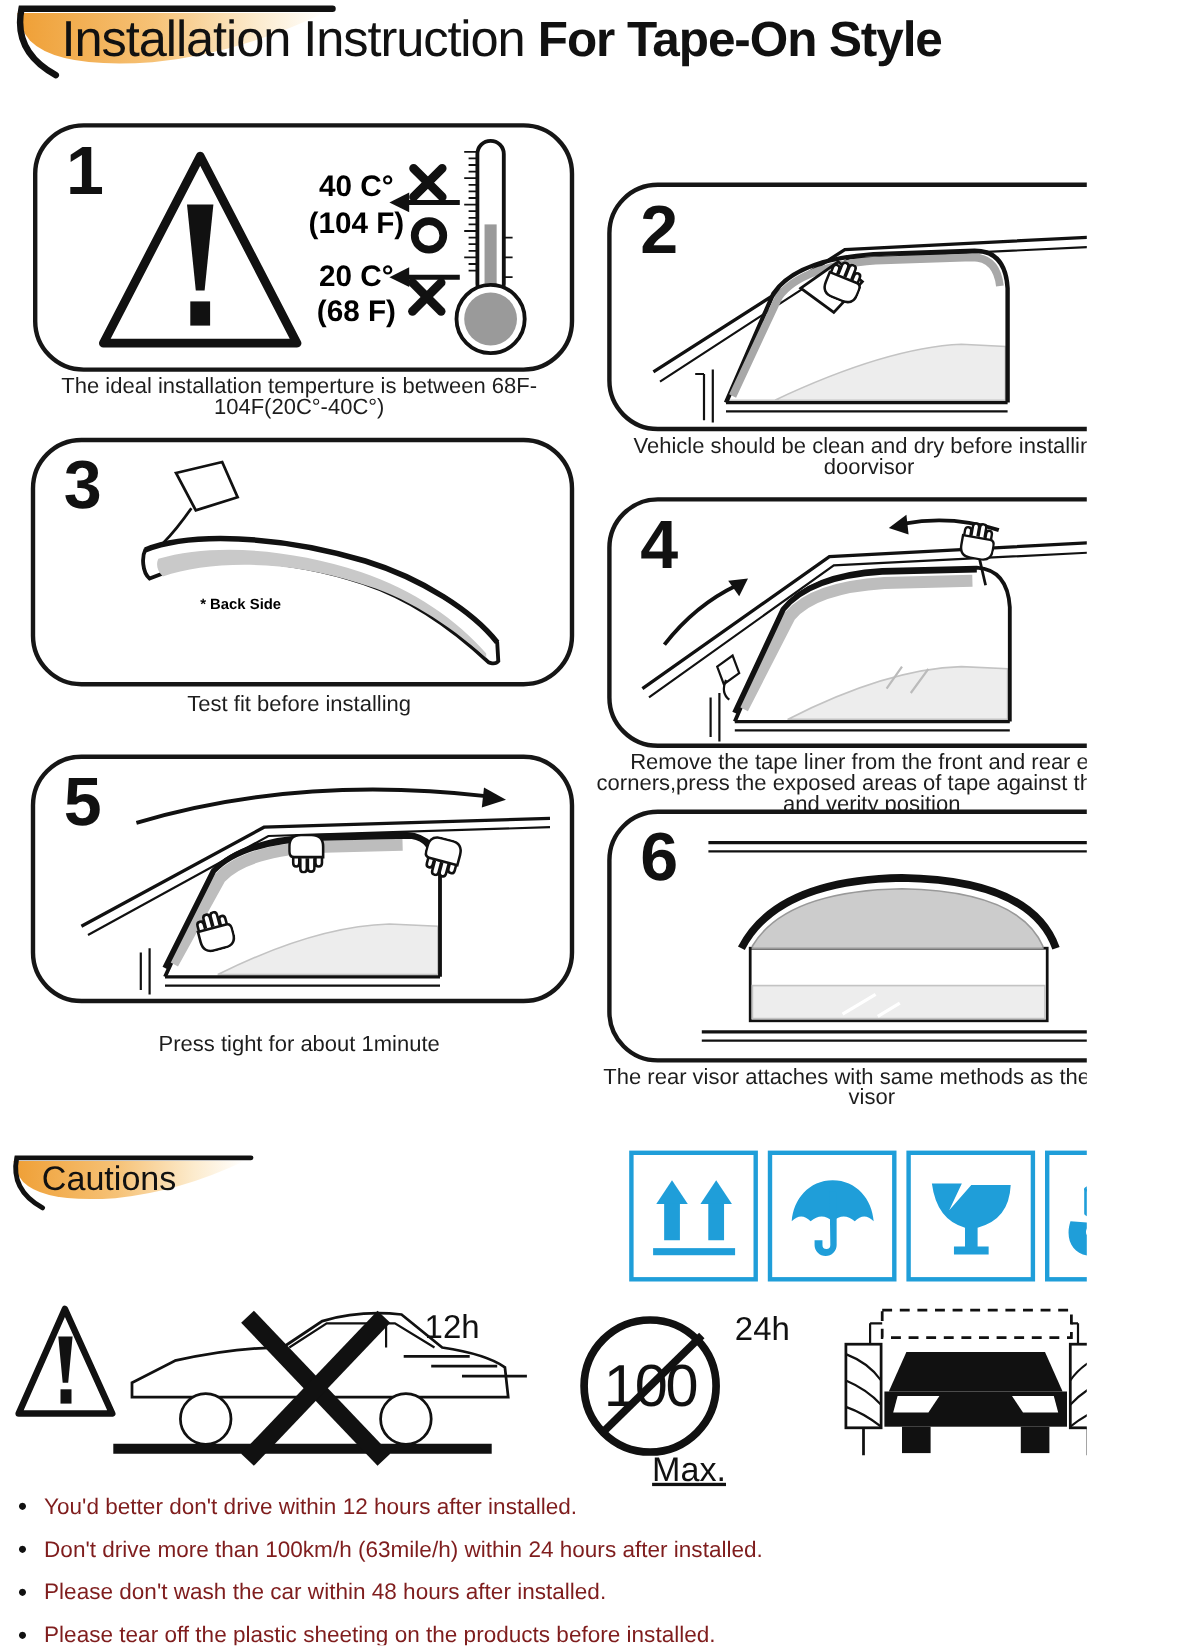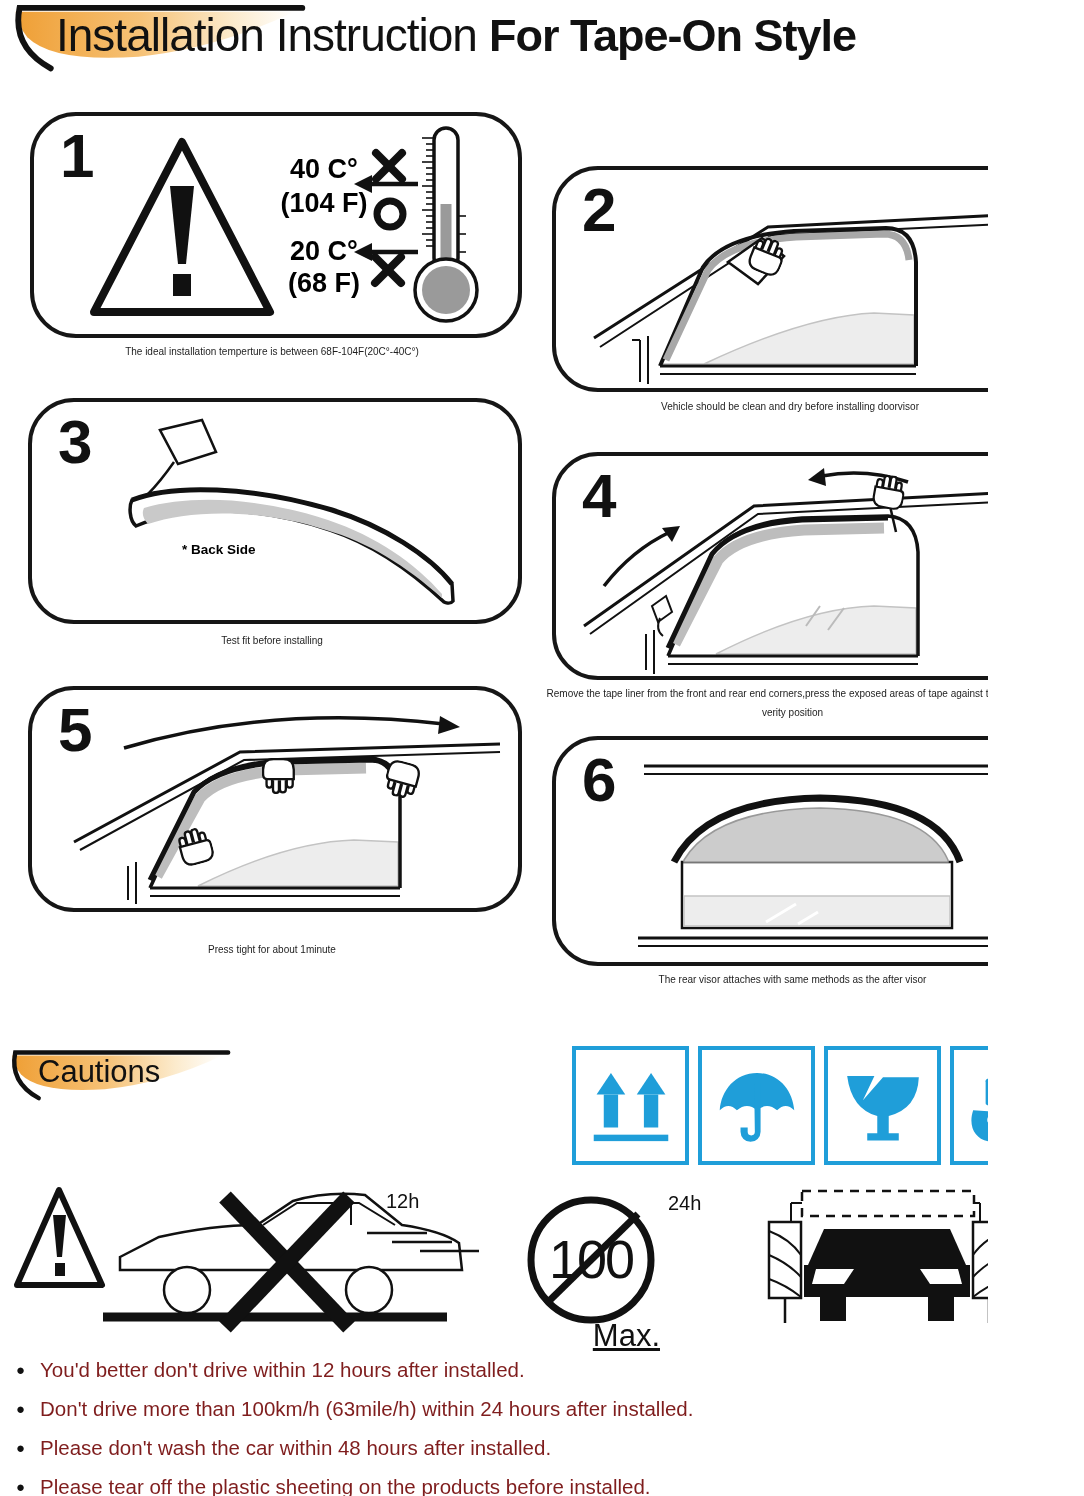--- a/index.html
+++ b/index.html
@@ -2,27 +2,27 @@
 <html><head>
 <meta charset="utf-8">
 <style>
   html,body{margin:0;padding:0;background:#fff;}
   .page{position:relative;width:988px;height:1496px;background:#fff;overflow:hidden;
         font-family:"Liberation Sans",sans-serif;color:#111;}
   .abs{position:absolute;}
   .box{position:absolute;border:4px solid #161616;border-radius:46px;background:#fff;}
   .num{position:absolute;left:26px;top:4px;font-size:62px;font-weight:bold;color:#111;letter-spacing:-2px;}
   .art{position:absolute;left:0;top:0;width:100%;height:100%;}
-  .cap{position:absolute;font-size:10px;line-height:19px;text-align:center;color:#1d1d1d;}
+  .cap{position:absolute;font-size:20px;line-height:19px;text-align:center;color:#1d1d1d;}
   .title-light{font-size:46px;font-weight:400;letter-spacing:-1px;}
   .title-bold{font-size:45px;font-weight:700;letter-spacing:-1px;margin-left:12px;}
   .cautions-label{position:absolute;left:38px;top:1054px;font-size:31px;font-weight:400;letter-spacing:0px;}
   .pkg-row{position:absolute;left:572px;top:1046px;display:flex;gap:9px;}
   .pkg{width:109px;height:111px;border:4px solid #1F9ED9;background:#fff;display:flex;align-items:center;justify-content:center;}
-  .tlabel{position:absolute;font-size:20px;color:#111;}
+  .tlabel{position:absolute;font-size:30px;color:#111;}
   .bullets{position:absolute;left:14px;top:1358px;width:1062px;}
   .bullet-row{display:flex;align-items:flex-start;margin-bottom:15px;}
   .bullet-dot{font-size:15px;line-height:24px;margin:0 15px 0 2px;}
   .bullet-text{font-size:20.5px;line-height:24px;color:#7f1d1d;}
 </style>
 </head>
 <body>
 
 <div class="page">
 

